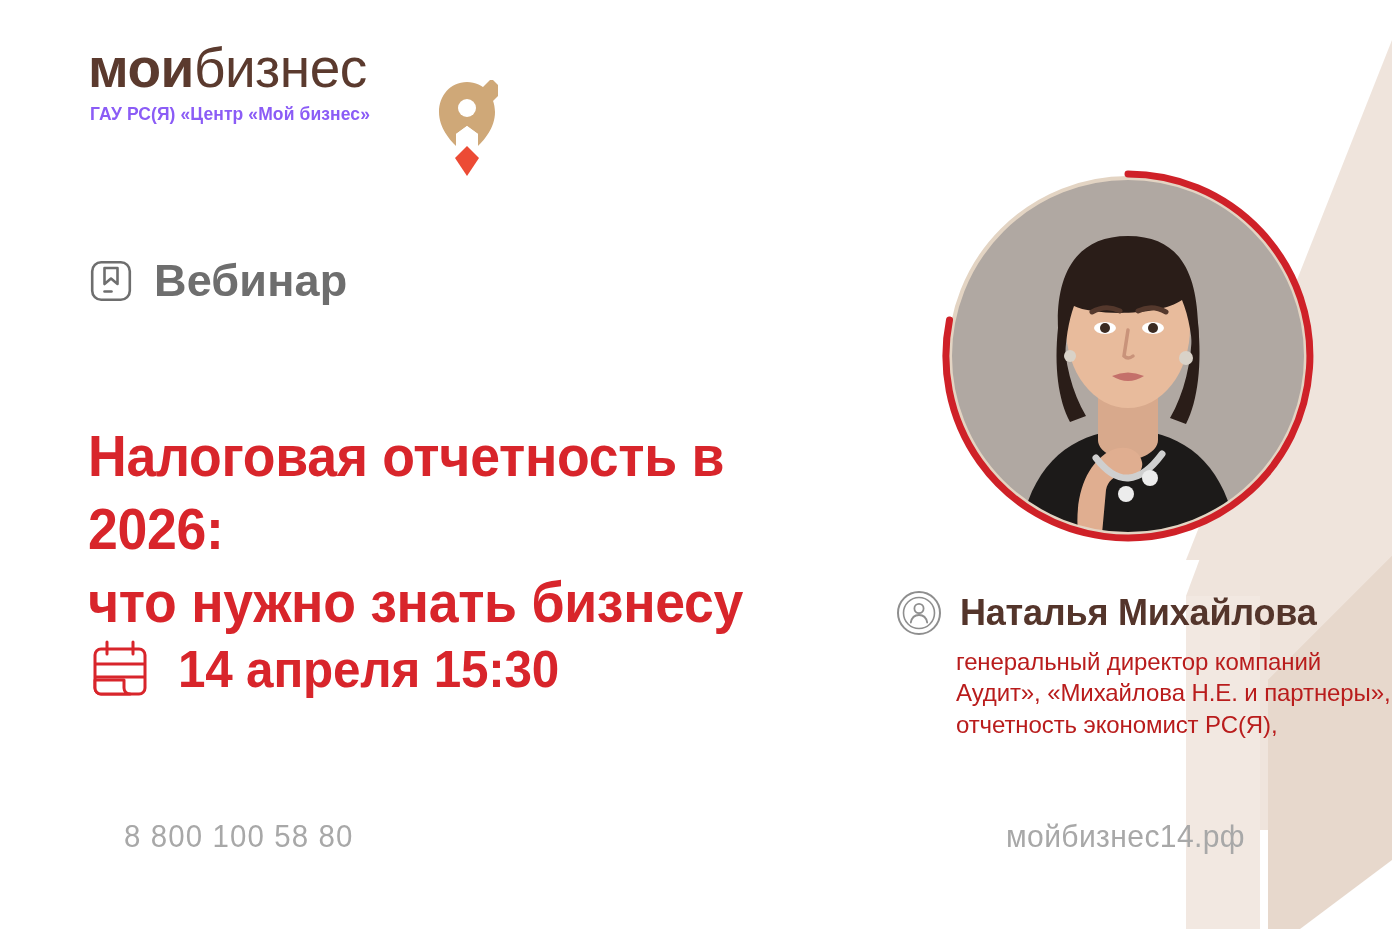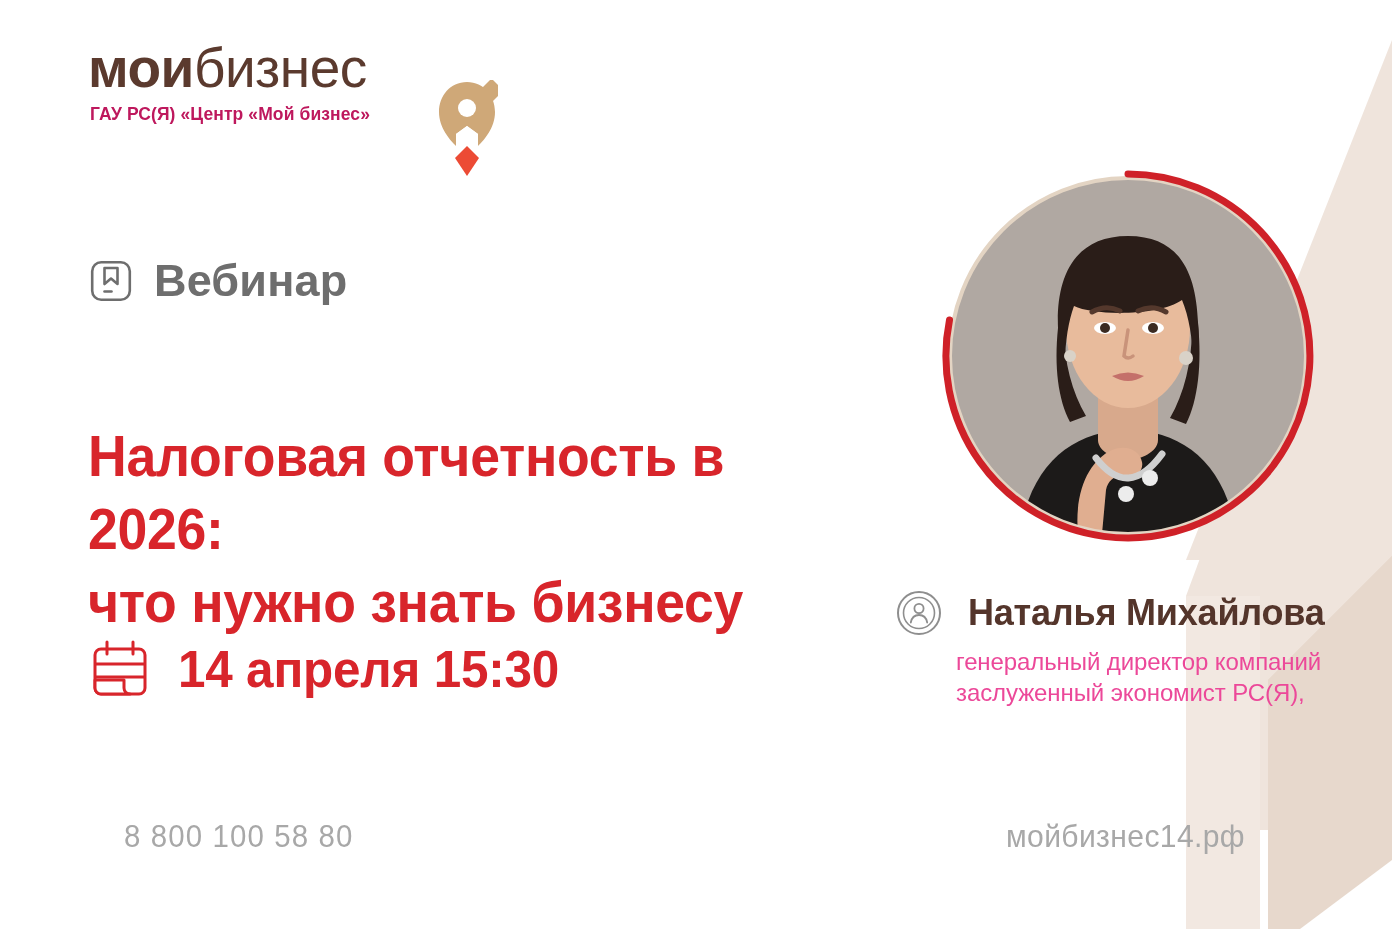--- a/index.html
+++ b/index.html
@@ -49,21 +49,21 @@
   .logo-word-light {
     font-weight: 400;
     color: #5b3a2e;
   }
   .logo-sub {
     position: absolute;
     left: 2px;
     top: 66px;
     font-size: 17.5px;
     font-weight: 700;
-    color: #be185d;
+    color: #8b5cf6;
     white-space: nowrap;
     letter-spacing: 0.1px;
   }
   .logo-mark {
     position: absolute;
     left: 348px;
     top: 42px;
     width: 62px;
     height: 96px;
   }
@@ -186,21 +186,21 @@
     height: 380px;
   }
 
   
   .speaker-head {
     position: absolute;
     left: 896px;
     top: 590px;
     display: flex;
     align-items: center;
-    gap: 26px;
+    gap: 18px;
   }
   .speaker-icon {
     width: 46px;
     height: 46px;
     flex: 0 0 auto;
   }
   .speaker-name {
     font-size: 36px;
     font-weight: 700;
     color: #54352b;
@@ -208,21 +208,21 @@
     letter-spacing: -0.2px;
     white-space: nowrap;
   }
   .speaker-desc {
     position: absolute;
     left: 956px;
     top: 646px;
     width: 420px;
     font-size: 24px;
     line-height: 1.31;
-    color: #ec4899;
+    color: #b91c1c;
     letter-spacing: -0.1px;
   }
   .speaker-desc .ln { display: block; white-space: nowrap; }
 </style>
 </head>
 <body>
 
 <div id="poster">
 
   <svg class="bg-layer" viewBox="0 0 1392 929" width="1392" height="929" preserveAspectRatio="none">
@@ -332,19 +332,20 @@
       <circle cx="23" cy="23" r="21" fill="none" stroke="#8e8e8e" stroke-width="2"></circle>
       <circle cx="23" cy="23" r="15.5" fill="none" stroke="#8e8e8e" stroke-width="1.6"></circle>
       <circle cx="23" cy="18.5" r="4.6" fill="none" stroke="#8e8e8e" stroke-width="1.8"></circle>
       <path d="M14.8 32.5 C15.8 27.2 19.2 25 23 25 C26.8 25 30.2 27.2 31.2 32.5" fill="none" stroke="#8e8e8e" stroke-width="1.8" stroke-linecap="round"></path>
     </svg>
     <span class="speaker-name">Наталья Михайлова</span>
   </div>
 
   <div class="speaker-desc">
     <span class="ln">генеральный директор компаний</span>
-    <span class="ln">заслуженный экономист РС(Я),</span>
+    <span class="ln">Аудит», «Михайлова Н.Е. и партнеры»,</span>
+    <span class="ln">отчетность экономист РС(Я),</span>
   </div>
 
   <div class="phone">8 800 100 58 80</div>
   <div class="site">мойбизнес14.рф</div>
 
 </div>
 
 </body></html>

